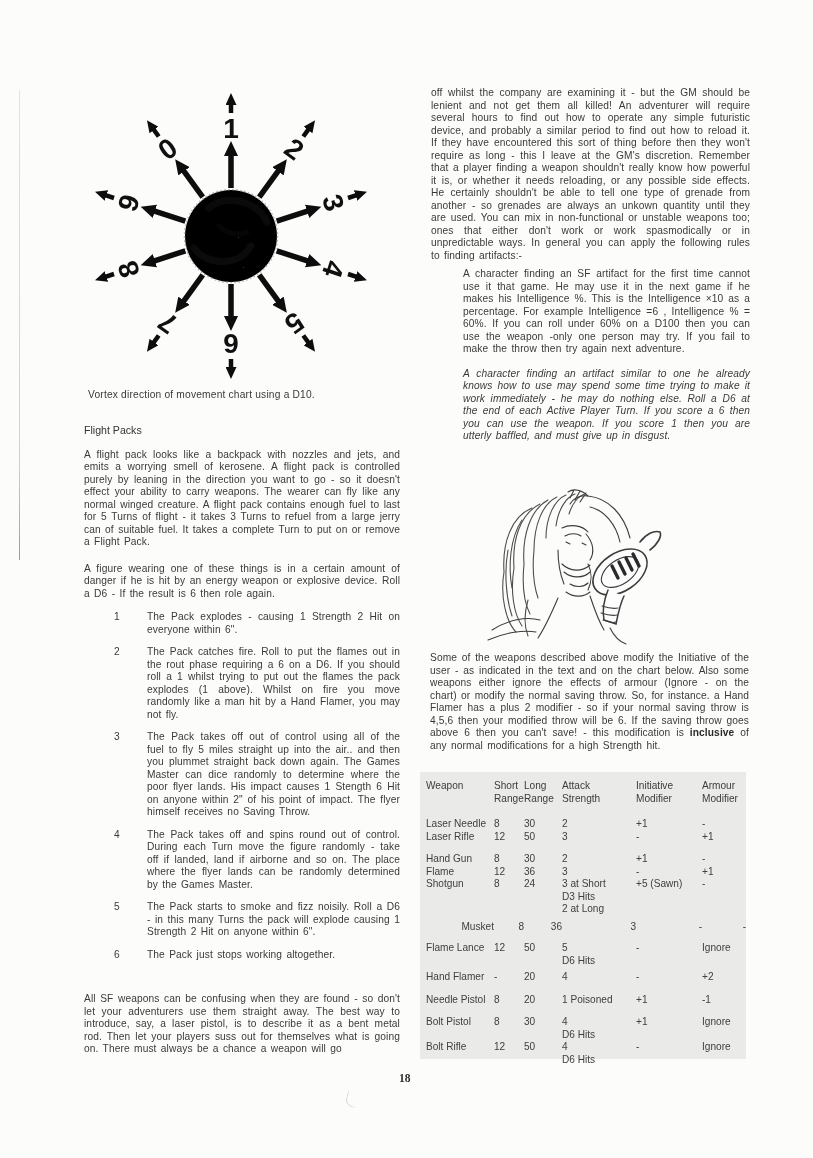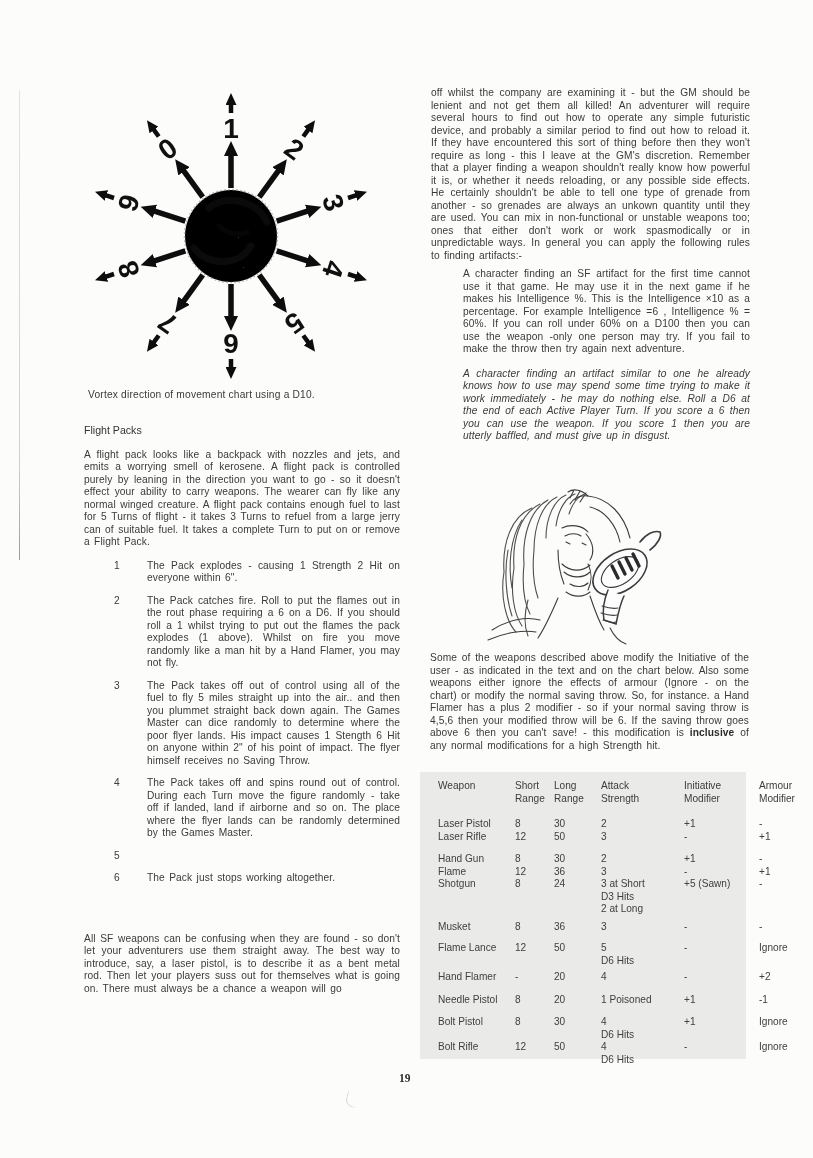--- a/index.html
+++ b/index.html
@@ -18,35 +18,35 @@
   .scanmark{position:absolute;left:346px;top:1092px;width:10px;height:14px;
     border-left:1px solid #c9c9c9;border-bottom:1px solid #d4d4d4;border-radius:0 0 0 8px;opacity:.8;transform:rotate(14deg);}
   .caption{letter-spacing:.2px;}
   h3.secthead{font-size:10.6px;font-weight:normal;margin:0;color:#333;}
   .flightpara{margin-top:12px;}
   .flightpara2{margin-top:14px;}
   .numlist{margin-top:11px;}
   .numitem{display:grid;grid-template-columns:30px 33px 1fr;margin-bottom:10px;}
   .numitem .num{grid-column:2;}
   .numitem .itext{grid-column:3;}
-  .para3{margin-top:48px;}
+  .para3{margin-top:32px;}
   .indent{margin-left:32px;}
   .ind1{margin-top:6px;}
   .ind2{margin-top:12px;font-style:italic;}
   b.inword{font-weight:bold;color:#2c2c2c;}
   
   .tablepanel{
     position:absolute;left:420px;top:772px;width:326px;height:287px;
     background:#eaeae9;box-sizing:border-box;padding:8px 0 0 6px;
     font-size:10.1px;line-height:12.5px;color:#404040;
   }
-  .wrow{display:grid;grid-template-columns:68px 30px 38px 74px 66px 44px;column-gap:9px;margin-left:12px;}
+  .wrow{display:grid;grid-template-columns:68px 30px 38px 74px 66px 44px;column-gap:0;}
   .wrow .cell{white-space:pre-line;}
   .thead{margin-bottom:13px;color:#3c3c3c;}
-  .mt10{margin-top:10px;} .mt9{margin-top:9px;} .mt5{margin-top:5px;} .mt4{margin-top:4px;}
+  .mt10{margin-top:10px;} .mt9{margin-top:9px;} .mt5{margin-top:5px;text-align:right;} .mt4{margin-top:4px;}
   .pagenum{position:absolute;left:399px;top:1072px;font-family:"Liberation Serif","DejaVu Serif",serif;
     font-weight:bold;font-size:11.5px;color:#2e2e2e;}
   svg text.digit{font-family:"Liberation Sans","DejaVu Sans",sans-serif;font-weight:bold;font-size:28px;fill:#101010;}
 </style>
 </head>
 <body>
 
 <div class="page">
 
   <div class="scanline"></div>
@@ -130,40 +130,42 @@
       <text class="digit" x="150" y="52" text-anchor="middle">0</text>
       <line x1="150" y1="27" x2="150" y2="17" stroke="#0d0d0d" stroke-width="4.5" marker-end="url(#ah2)"></line>
     </g>
   </svg>
 
   <div class="abs caption" style="left:88px;top:389px;width:320px;">Vortex direction of movement chart using a D10.</div>
 
   <div class="abs" style="left:84px;top:424px;width:316px;">
     <h3 class="secthead">Flight Packs</h3>
     <p class="para flightpara" style="margin-bottom:0;">A flight pack looks like a backpack with nozzles and jets, and emits a worrying smell of kerosene. A flight pack is controlled purely by leaning in the direction you want to go - so it doesn't effect your ability to carry weapons. The wearer can fly like any normal winged creature. A flight pack contains enough fuel to last for 5 Turns of flight - it takes 3 Turns to refuel from a large jerry can of suitable fuel. It takes a complete Turn to put on or remove a Flight Pack.</p>
+    <p class="para flightpara2" style="margin-bottom:0;">A figure wearing one of these things is in a certain amount of danger if he is hit by an energy weapon or explosive device. Roll a D6 - If the result is 6 then role again.</p>
 
     <div class="numlist">
       <div class="numitem">
         <span class="num">1</span>
         <span class="itext para">The Pack explodes - causing 1 Strength 2 Hit on everyone within 6".</span>
       </div>
       <div class="numitem">
         <span class="num">2</span>
         <span class="itext para">The Pack catches fire. Roll to put the flames out in the rout phase requiring a 6 on a D6. If you should roll a 1 whilst trying to put out the flames the pack explodes (1 above). Whilst on fire you move randomly like a man hit by a Hand Flamer, you may not fly.</span>
       </div>
       <div class="numitem">
         <span class="num">3</span>
         <span class="itext para">The Pack takes off out of control using all of the fuel to fly 5 miles straight up into the air.. and then you plummet straight back down again. The Games Master can dice randomly to determine where the poor flyer lands. His impact causes 1 Stength 6 Hit on anyone within 2" of his point of impact. The flyer himself receives no Saving Throw.</span>
       </div>
       <div class="numitem">
         <span class="num">4</span>
         <span class="itext para">The Pack takes off and spins round out of control. During each Turn move the figure randomly - take off if landed, land if airborne and so on. The place where the flyer lands can be randomly determined by the Games Master.</span>
       </div>
       <div class="numitem">
         <span class="num">5</span>
+        <span class="itext para">The Pack starts to smoke and fizz noisily. Roll a D6 - in this many Turns the pack will explode causing 1 Strength 2 Hit on anyone within 6".</span>
       </div>
       <div class="numitem">
         <span class="num">6</span>
         <span class="itext para">The Pack just stops working altogether.</span>
       </div>
     </div>
 
     <p class="para para3" style="margin-bottom:0;">All SF weapons can be confusing when they are found - so don't let your adventurers use them straight away. The best way to introduce, say, a laser pistol, is to describe it as a bent metal rod. Then let your players suss out for themselves what is going on. There must always be a chance a weapon will go</p>
   </div>
 
@@ -242,21 +244,21 @@
 Range</span>
       <span class="cell">Attack
 Strength</span>
       <span class="cell">Initiative
 Modifier</span>
       <span class="cell">Armour
 Modifier</span>
     </div>
 
     <div class="wrow">
-      <span class="cell">Laser Pistol</span>
+      <span class="cell">Laser Needle</span>
       <span class="cell">8</span>
       <span class="cell">30</span>
       <span class="cell">2</span>
       <span class="cell">+1</span>
       <span class="cell">-</span>
     </div>
     <div class="wrow">
       <span class="cell">Laser Rifle</span>
       <span class="cell">12</span>
       <span class="cell">50</span>
@@ -336,15 +338,15 @@
       <span class="cell">Bolt Rifle</span>
       <span class="cell">12</span>
       <span class="cell">50</span>
       <span class="cell">4
 D6 Hits</span>
       <span class="cell">-</span>
       <span class="cell">Ignore</span>
     </div>
   </div>
 
-  <div class="pagenum">19</div>
+  <div class="pagenum">18</div>
 
 </div>
 
 </body></html>

